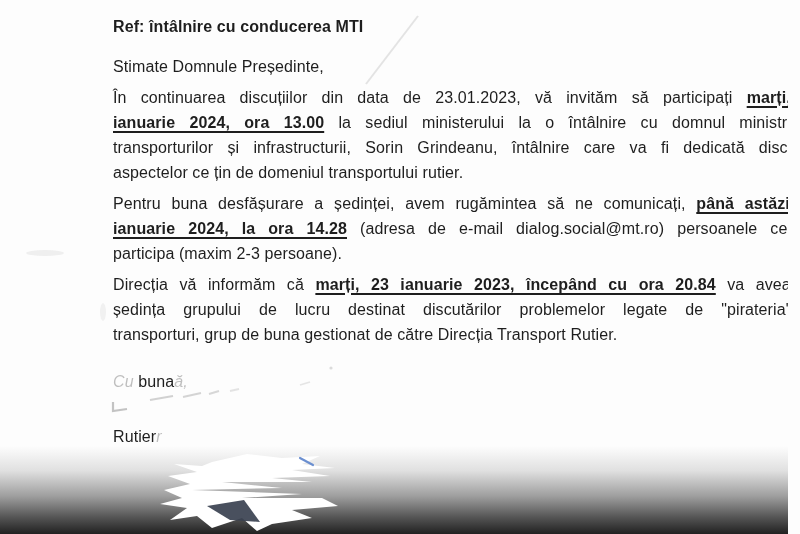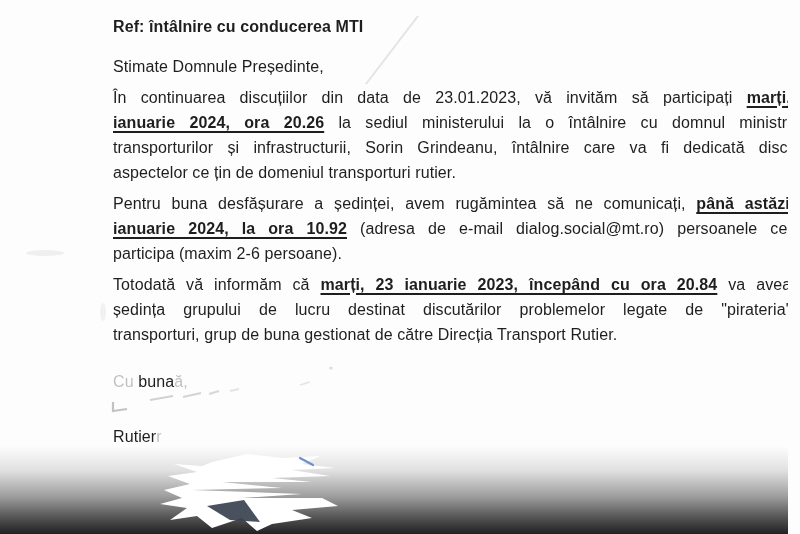--- a/index.html
+++ b/index.html
@@ -24,21 +24,21 @@
   .doc-text{
     position:absolute;left:113px;top:14px;width:710px;
     color:var(--text-color);
     font-size:16px;line-height:25px;
     letter-spacing:0.1px;
   }
   .line{min-height:25px;}
   .line.j{text-align:justify;text-align-last:justify;}
   .b{font-weight:bold;}
   .u{text-decoration:underline;text-decoration-thickness:1.8px;text-underline-offset:2.5px;}
-  .faded{opacity:0.28;filter:blur(0.4px);}
+  .faded{opacity:0.28;filter:blur(0.4px);font-style:italic;}
   .block-heading{font-weight:bold;margin:0;}
   .block-salutation{margin-top:15px;}
   .block-paragraph{margin-top:6px;}
   .block-closing{margin-top:22px;}
   .block-title{margin-top:30px;}
   
   .artifacts{
     position:absolute;left:0;top:0;width:800px;height:534px;
     pointer-events:none;
   }
@@ -64,31 +64,31 @@
 
   <div class="doc-text">
       <div class="block block-heading">
         <div class="line"><span class="b">Ref: întâlnire cu conducerea MTI</span></div>
       </div>
       <div class="block block-salutation">
         <div class="line"><span>Stimate Domnule Președinte,</span></div>
       </div>
       <div class="block block-paragraph">
         <div class="line j"><span>În continuarea discuțiilor din data de 23.01.2023, vă invităm să participați </span><span class="b u">marți, 23</span></div>
-        <div class="line j"><span class="b u">ianuarie 2024, ora 20.26</span><span> la sediul ministerului la o întâlnire cu domnul ministru al</span></div>
+        <div class="line j"><span class="b u">ianuarie 2024, ora 13.00</span><span> la sediul ministerului la o întâlnire cu domnul ministru al</span></div>
         <div class="line j"><span>transporturilor și infrastructurii, Sorin Grindeanu, întâlnire care va fi dedicată discutării</span></div>
-        <div class="line"><span>aspectelor ce țin de domeniul transporturi rutier.</span></div>
+        <div class="line"><span>aspectelor ce țin de domeniul transportului rutier.</span></div>
       </div>
       <div class="block block-paragraph">
         <div class="line j"><span>Pentru buna desfășurare a ședinței, avem rugămintea să ne comunicați, </span><span class="b u">până astăzi, 22</span></div>
-        <div class="line j"><span class="b u">ianuarie 2024, la ora 10.92</span><span> (adresa de e-mail dialog.social@mt.ro) persoanele ce vor</span></div>
-        <div class="line"><span>participa (maxim 2-6 persoane).</span></div>
+        <div class="line j"><span class="b u">ianuarie 2024, la ora 14.28</span><span> (adresa de e-mail dialog.social@mt.ro) persoanele ce vor</span></div>
+        <div class="line"><span>participa (maxim 2-3 persoane).</span></div>
       </div>
       <div class="block block-paragraph">
-        <div class="line j"><span>Totodată vă informăm că </span><span class="b u">marți, 23 ianuarie 2023, începând cu ora 20.84</span><span> va avea loc</span></div>
+        <div class="line j"><span>Direcția vă informăm că </span><span class="b u">marți, 23 ianuarie 2023, începând cu ora 20.84</span><span> va avea loc</span></div>
         <div class="line j"><span>ședința grupului de lucru destinat discutărilor problemelor legate de "pirateria" în</span></div>
         <div class="line"><span>transporturi, grup de buna gestionat de către Direcția Transport Rutier.</span></div>
       </div>
       <div class="block block-closing">
         <div class="line"><span class="faded">Cu </span><span>buna</span><span class="faded">ă,</span></div>
       </div>
       <div class="block block-title">
         <div class="line"><span>Rutier</span><span class="faded">r</span></div>
       </div>
     </div>

